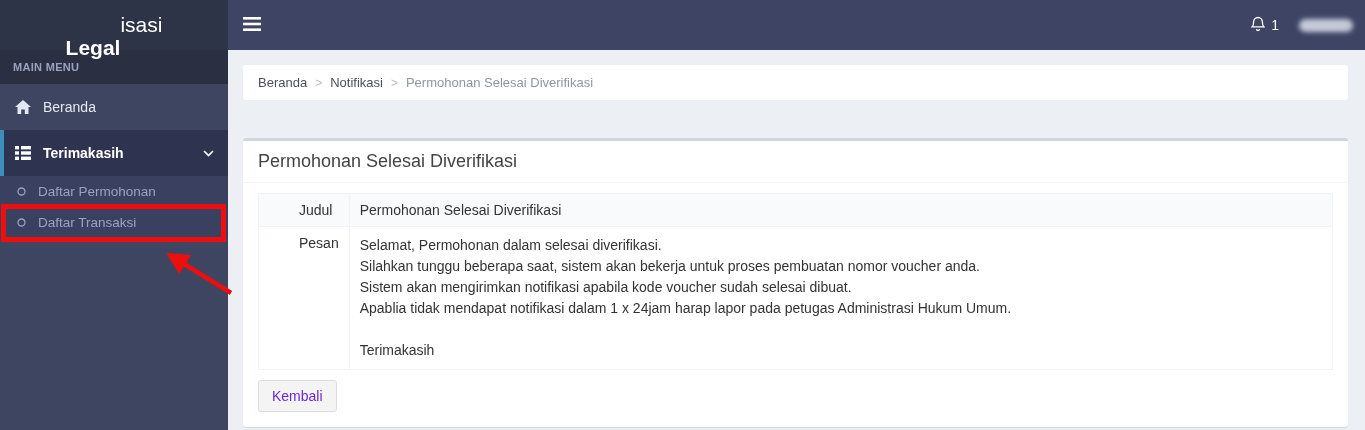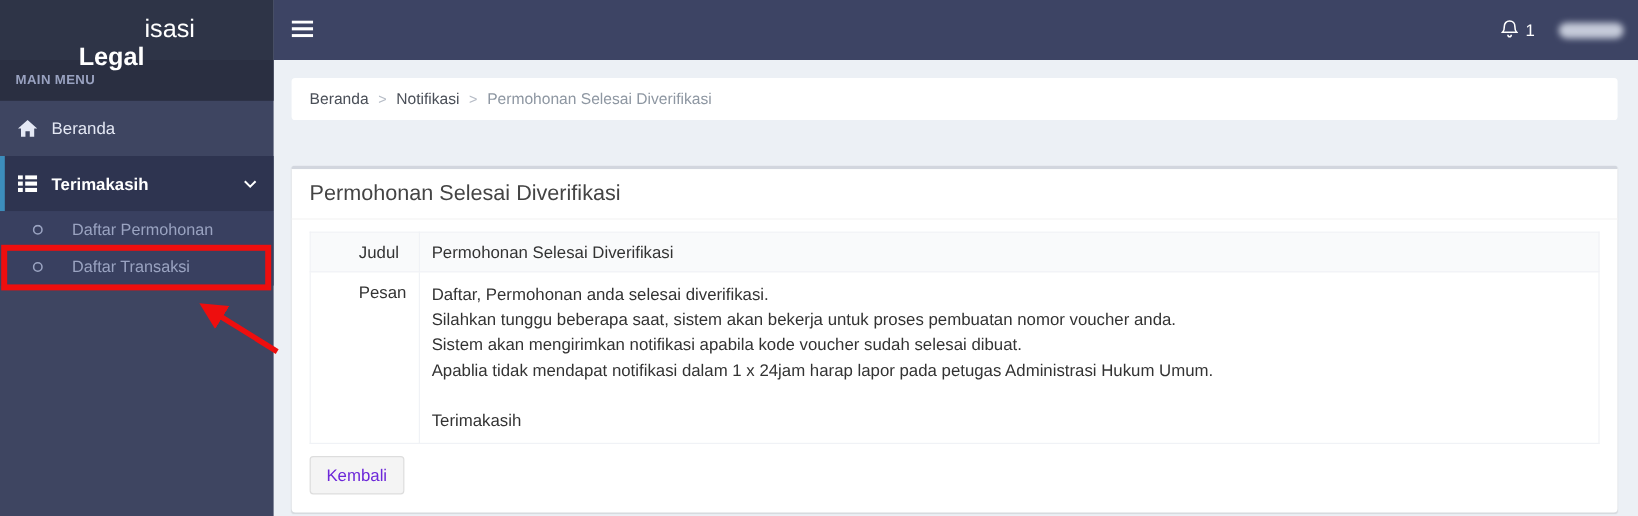--- a/index.html
+++ b/index.html
@@ -28,22 +28,22 @@
     padding:0 14px; color:#e4e8f4; font-size:14px; cursor:pointer;
   }
   .nav-item .mi { width:18px; display:flex; justify-content:center; flex:none; }
   .nav-item.active {
     background:#2e3450; border-left:4px solid #3c8dbc; padding-left:10px;
     color:#fff; font-weight:600;
   }
   .nav-item .chev { margin-left:auto; display:flex; }
   .submenu { background:#394060; }
   .submenu .sub-item {
-    height:31px; display:flex; align-items:center; gap:24px;
-    padding:0 14px 0 27px; color:#9aa3c1; font-size:13.5px; cursor:pointer;
+    height:31px; display:flex; align-items:center; gap:12px;
+    padding:0 14px 0 17px; color:#9aa3c1; font-size:13.5px; cursor:pointer;
   }
   .sub-item .dot { display:flex; }
 
   
   .navbar { position:absolute; left:228px; top:0; right:0; height:50px; background:#3d4464; z-index:2; }
   .hamburger {
     position:absolute; left:0; top:0; width:48px; height:50px;
     display:flex; align-items:center; justify-content:center;
     background:transparent; border:none; cursor:pointer;
   }
@@ -193,21 +193,21 @@
     <div class="card-body">
       <table class="detail">
         <tbody>
             <tr class="striped">
           <th>Judul</th>
           <td>Permohonan Selesai Diverifikasi</td>
         </tr>
         <tr>
           <th>Pesan</th>
           <td>
-            <div class="msg-line">Daftar, Permohonan anda selesai diverifikasi.</div>
+            <div class="msg-line">Selamat, Permohonan dalam selesai diverifikasi.</div>
             <div class="msg-line">Silahkan tunggu beberapa saat, sistem akan bekerja untuk proses pembuatan nomor voucher anda.</div>
             <div class="msg-line">Sistem akan mengirimkan notifikasi apabila kode voucher sudah selesai dibuat.</div>
             <div class="msg-line">Apablia tidak mendapat notifikasi dalam 1 x 24jam harap lapor pada petugas Administrasi Hukum Umum.</div>
             <div class="msg-line"></div>
             <div class="msg-line">Terimakasih</div>
           </td>
         </tr>
       </tbody>
         </table>
       <button class="btn-default">Kembali</button>

